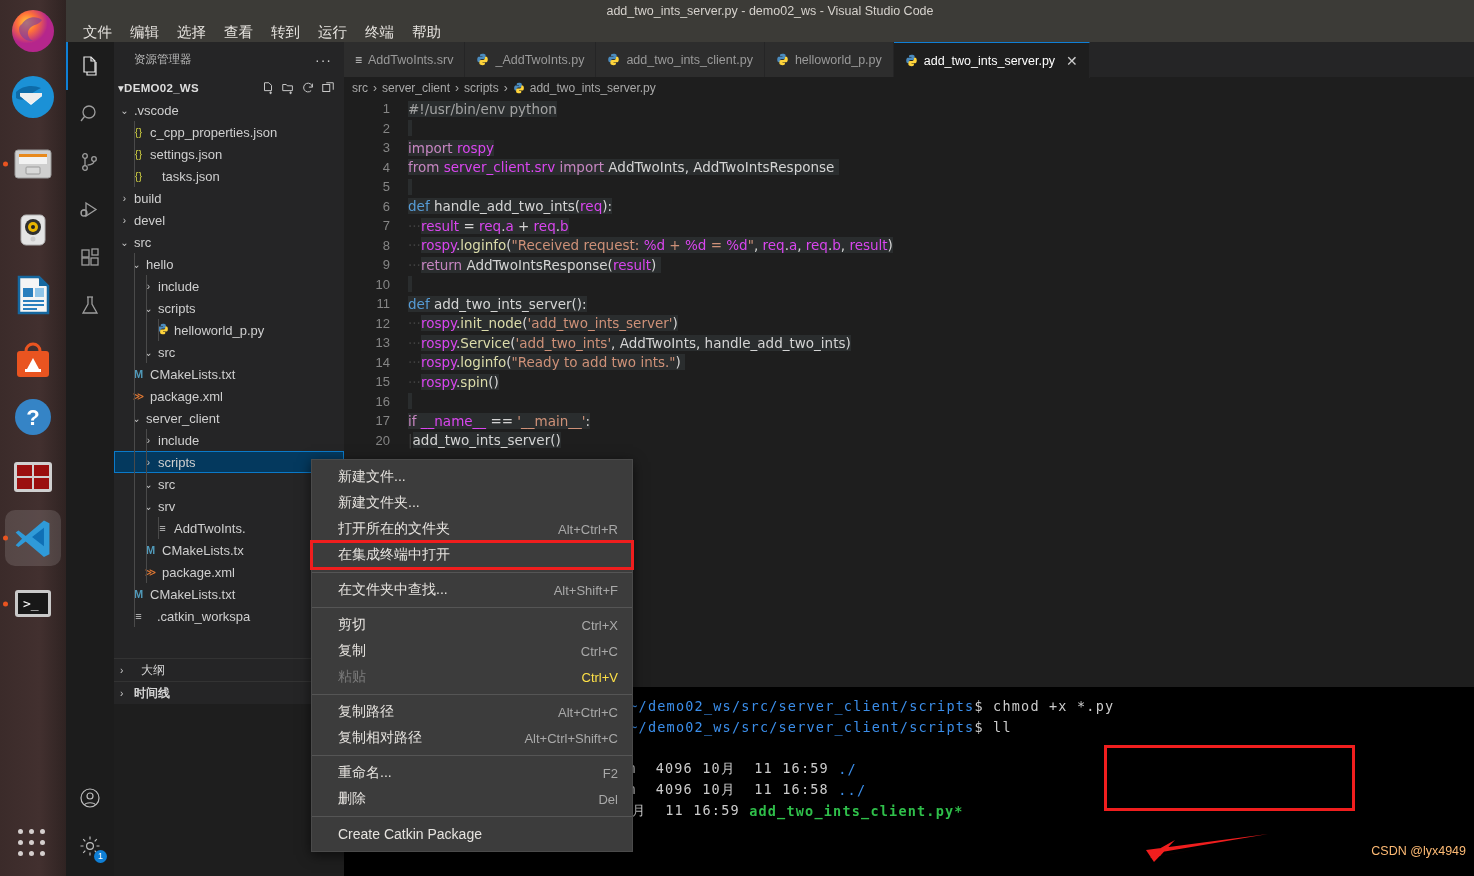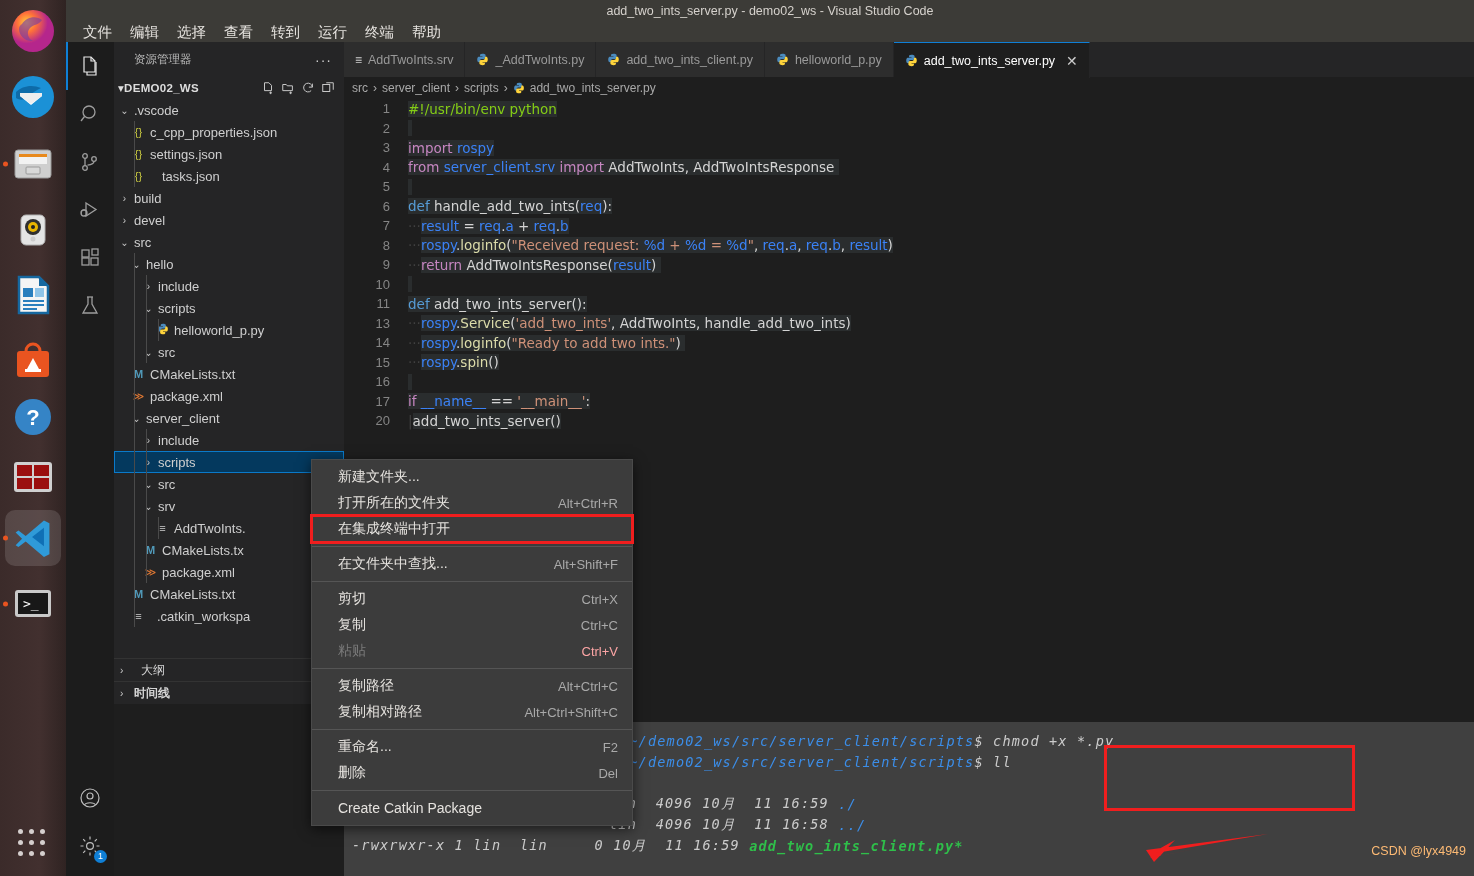--- a/index.html
+++ b/index.html
@@ -85,47 +85,47 @@
     color:#a9a9a9;font-size:12px;gap:5px;}
   #code{position:relative;height:420px;background:#1e1e1e;overflow:hidden;}
   .cline{height:19.5px;display:flex;align-items:center;font-family:"DejaVu Sans","Liberation Sans",sans-serif;font-size:13.5px;}
   .ln{width:46px;text-align:right;color:#858585;font-size:13px;padding-right:18px;
       font-family:"Liberation Sans",sans-serif;}
   .ctxt{white-space:pre;}
   .hl{background:#2a2d2e;}
   .k{color:#c586c0;}   
   .kd{color:#569cd6;}  
   .s{color:#ce9178;}   
-  .c{color:#84cc16;}   
+  .c{color:#a3a3a3;}   
   .fn{color:#dcdcaa;}
-  .v{color:#3b82f6;}
+  .v{color:#d946ef;}
   .p{color:#d4d4d4;}
   .dot{color:#404040;}
 
   
-  #terminal{position:absolute;left:0;bottom:0;width:1130px;height:154px;background:#404040;font-style:italic;}
+  #terminal{position:absolute;left:0;bottom:0;width:1130px;height:189px;background:#000000;}
   .tline{height:21px;display:flex;align-items:center;
      font-family:"DejaVu Sans Mono","Liberation Mono",monospace;font-size:13.5px;
      letter-spacing:1.2px;white-space:pre;padding-left:8px;}
   .tg{color:#2fbf4a;}
   .tb{color:#3b8eea;}
   .tw{color:#cccccc;}
   .tgr{color:#2fbf4a;font-weight:bold;}
 
   
   #ctxmenu{
     left:245px;top:459px;width:320px;background:#3c3c3c;
     border:1px solid #4a4a4a;box-shadow:0 3px 12px rgba(0,0,0,.6);z-index:40;
     padding:4px 0;
   }
   .mi{height:26px;display:flex;align-items:center;padding:0 14px 0 26px;
      color:#e6e3df;font-size:14px;position:relative;}
   .mi .acc{margin-left:auto;color:#a9a9a9;font-size:13px;}
   .mi.disabled{color:#7a7a7a;}
-  .mi.disabled .acc{color:#fca5a5;}
+  .mi.disabled .acc{color:#fde047;}
   .msep{height:1px;background:#555;margin:4px 0;}
   .mi.boxed{outline:3px solid #f01e1e;outline-offset:-1px;}
 
   
   #cmdbox{left:1104px;top:745px;width:245px;height:60px;border:3px solid #f01e1e;z-index:35;}
   
   #arrow{left:1120px;top:832px;width:150px;height:40px;z-index:35;}
 
   #watermark{right:8px;bottom:18px;color:#fdba74;font-size:12.5px;z-index:50;}
 </style>
@@ -660,20 +660,24 @@
         </div>
         <div class="cline">
           <span class="ln">10</span>
           <span class="ctxt"><span class="hl"> </span></span>
         </div>
         <div class="cline">
           <span class="ln">11</span>
           <span class="ctxt"><span class="hl"><span class="kd">def</span> <span class="p">add_two_ints_server():</span></span></span>
         </div>
         <div class="cline">
+          <span class="ln">12</span>
+          <span class="ctxt"><span class="dot">···</span><span class="hl"><span class="v">rospy</span><span class="p">.</span><span class="fn">init_node</span><span class="p">(</span><span class="s">'add_two_ints_server'</span><span class="p">)</span></span></span>
+        </div>
+        <div class="cline">
           <span class="ln">13</span>
           <span class="ctxt"><span class="dot">···</span><span class="hl"><span class="v">rospy</span><span class="p">.</span><span class="fn">Service</span><span class="p">(</span><span class="s">'add_two_ints'</span><span class="p">, AddTwoInts, handle_add_two_ints)</span></span></span>
         </div>
         <div class="cline">
           <span class="ln">14</span>
           <span class="ctxt"><span class="dot">···</span><span class="hl"><span class="v">rospy</span><span class="p">.</span><span class="fn">loginfo</span><span class="p">(</span><span class="s">"Ready to add two ints."</span><span class="p">)</span> </span></span>
         </div>
         <div class="cline">
           <span class="ln">15</span>
           <span class="ctxt"><span class="dot">···</span><span class="hl"><span class="v">rospy</span><span class="p">.</span><span class="fn">spin</span><span class="p">()</span></span></span>
@@ -697,20 +701,23 @@
         <div class="tline" style="padding-left: 220px;"><span class="tg">achine</span><span class="tw">:</span><span class="tb">~/demo02_ws/src/server_client/scripts</span><span class="tw">$ </span><span class="tw">ll</span></div>
         <div class="tline"><span class="tw"></span></div>
         <div class="tline" style="padding-left: 265px;"><span class="tw">lin  4096 10月  11 16:59 </span><span class="tb">./</span></div>
         <div class="tline" style="padding-left: 265px;"><span class="tw">lin  4096 10月  11 16:58 </span><span class="tb">../</span></div>
         <div class="tline" style="padding-left: 8px;"><span class="tw">-rwxrwxr-x 1 lin  lin     0 10月  11 16:59 </span><span class="tgr">add_two_ints_client.py*</span></div>
       </div>
   </div>
 
   <div class="abs" id="ctxmenu">
       <div class="mi">
+        <span>新建文件...</span>
+      </div>
+      <div class="mi">
         <span>新建文件夹...</span>
       </div>
       <div class="mi">
         <span>打开所在的文件夹</span>
         <span class="acc">Alt+Ctrl+R</span>
       </div>
       <div class="mi boxed">
         <span>在集成终端中打开</span>
       </div>
       <div class="msep"></div>

